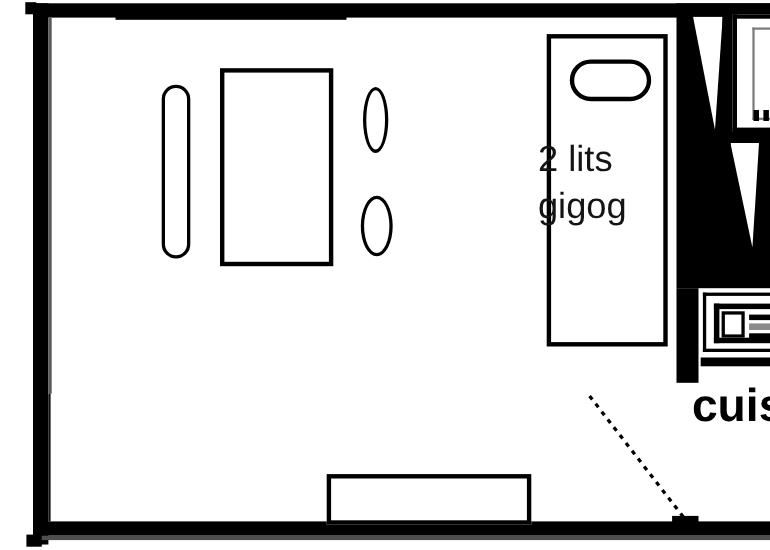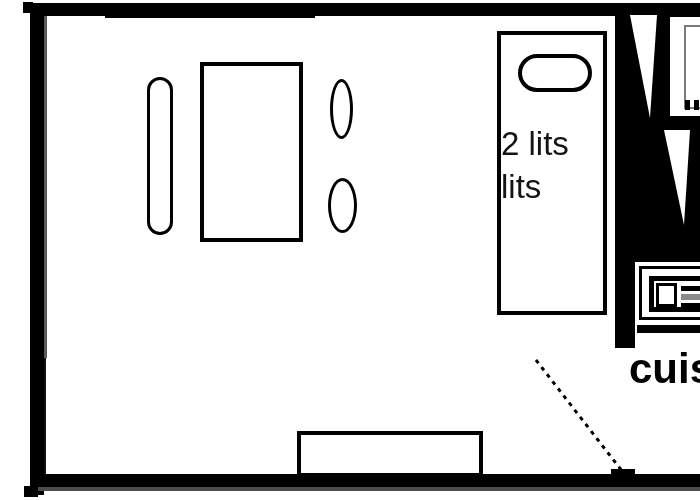--- a/index.html
+++ b/index.html
@@ -43,21 +43,21 @@
   .counter-bar-1{left:681px;top:286px;width:19px;height:5px;}
   .counter-bar-2{left:681px;top:294px;width:19px;height:6px;background:#8a8a8a;}
   .counter-bar-3{left:681px;top:303px;width:19px;height:5px;}
   .counter-front{left:637px;top:325px;width:63px;height:8px;}
   .kitchen-label{left:629px;top:348px;width:75px;font-size:42px;font-weight:bold;
                  color:#000;line-height:1;white-space:nowrap;}
   
   .bed{left:497px;top:31px;width:110px;height:284px;background:#fff;border:4px solid #000;}
   .bed-pillow{left:518px;top:54px;width:74px;height:38px;background:#fff;
               border:4px solid #000;border-radius:19px;}
-  .bed-label{left:501px;top:122px;width:102px;font-size:33px;line-height:43px;
+  .bed-label{left:489px;top:122px;width:102px;font-size:33px;line-height:43px;
              color:#141414;}
   .bed-label span{display:block;}
   
   .table{left:200px;top:62px;width:103px;height:180px;background:#fff;border:4px solid #000;}
   .bench{left:147px;top:77px;width:26px;height:158px;background:#fff;
          border:3px solid #000;border-radius:13px;}
   .chair-1{left:330px;top:79px;width:23px;height:60px;background:#fff;
            border:3px solid #000;border-radius:50%;}
   .chair-2{left:328px;top:178px;width:29px;height:55px;background:#fff;
            border:3px solid #000;border-radius:50%;}
@@ -97,21 +97,21 @@
   <div class="abs black counter-bar-1"></div>
   <div class="abs counter-bar-2"></div>
   <div class="abs black counter-bar-3"></div>
   <div class="abs black counter-front"></div>
   <div class="abs kitchen-label">cuis</div>
 
   <div class="abs bed"></div>
   <div class="abs bed-pillow"></div>
   <div class="abs bed-label">
     <span>2 lits</span>
-    <span>lits</span>
+    <span>gigog</span>
   </div>
 
   <div class="abs table"></div>
   <div class="abs bench"></div>
   <div class="abs chair-1"></div>
   <div class="abs chair-2"></div>
   <div class="abs window-seat"></div>
 
   <svg class="abs door-svg" viewBox="0 0 100 125" xmlns="http://www.w3.org/2000/svg">
     <line x1="6" y1="6" x2="92" y2="117" stroke="#000" stroke-width="3" stroke-dasharray="4 5"></line>

